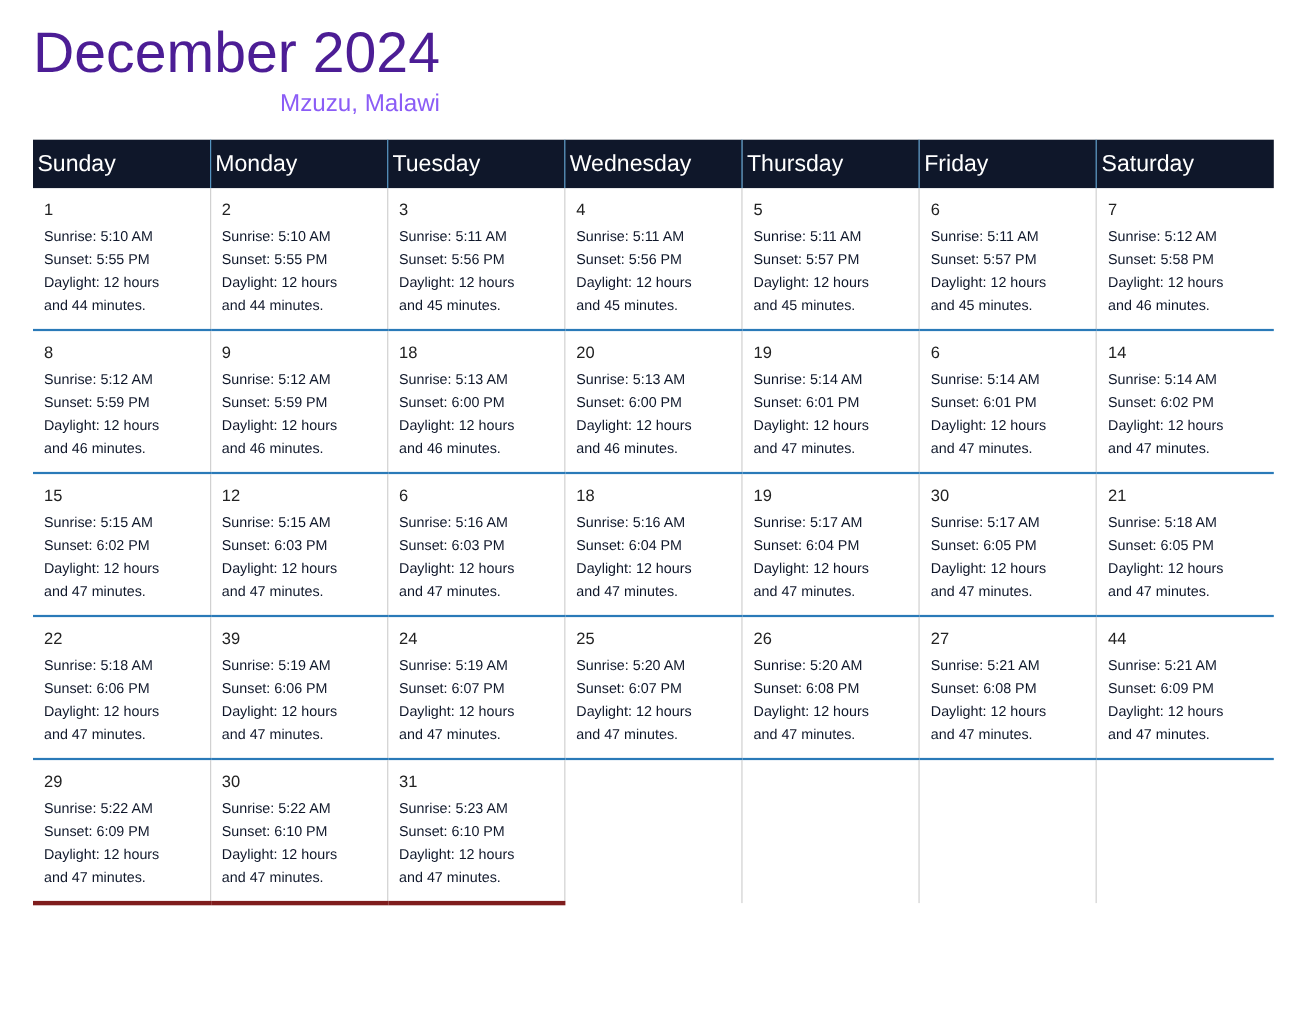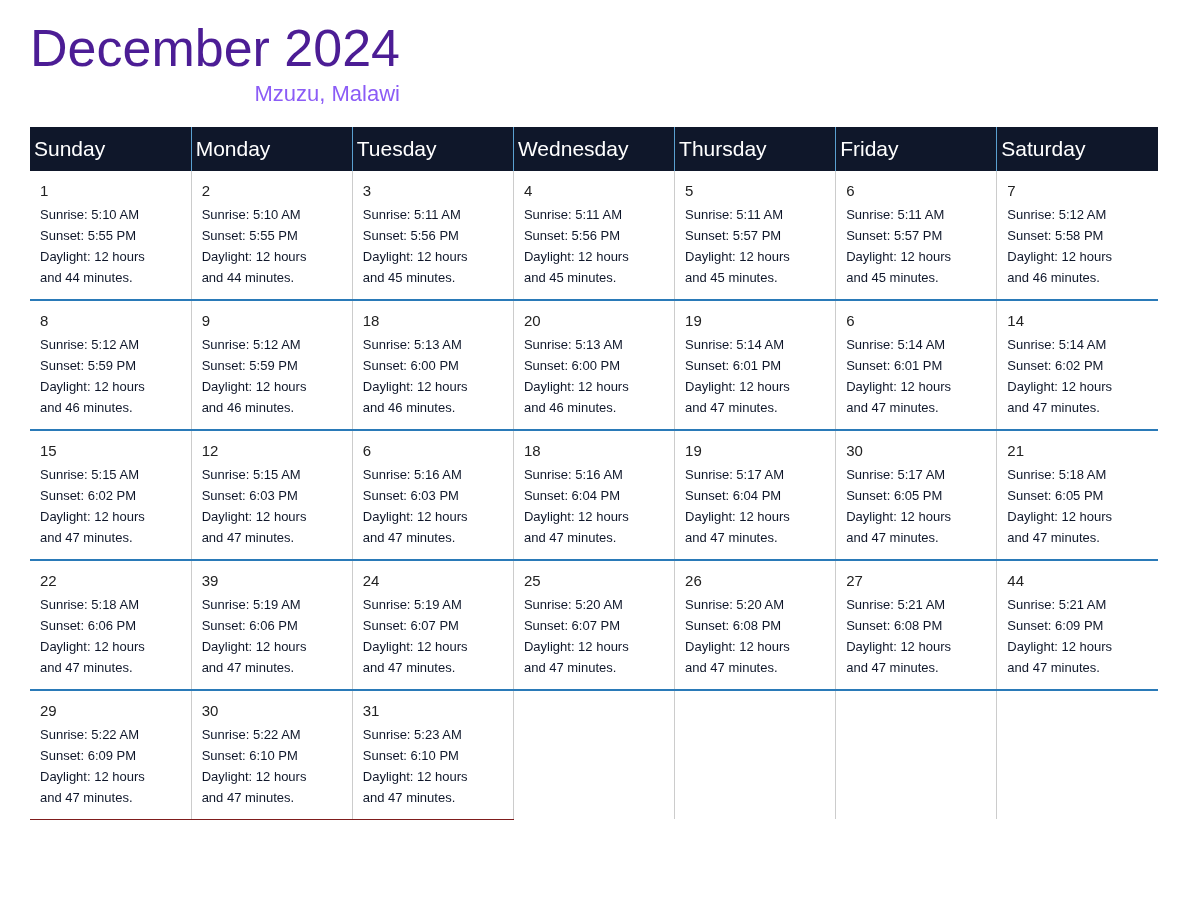--- a/index.html
+++ b/index.html
@@ -79,21 +79,21 @@
       vertical-align: top;
       padding: 8px 10px 10px 10px;
       border-right: 1px solid #ccc;
       border-bottom: 2px solid #2a7ab8;
       width: calc(100% / 7);
       min-height: 90px;
       color: #222;
       line-height: 1.55;
     }
     tbody td:last-child { border-right: none; }
-    tbody tr:last-child td { border-bottom: 1px solid #7f1d1d; }
+    tbody tr:last-child td { border-bottom: 4px solid #7f1d1d; }
     .day-number {
       font-size: 15px;
       font-weight: normal;
       display: block;
       margin-bottom: 3px;
     }
     .day-info {
       font-size: 13px;
       color: #0f172a;
       line-height: 1.55;

